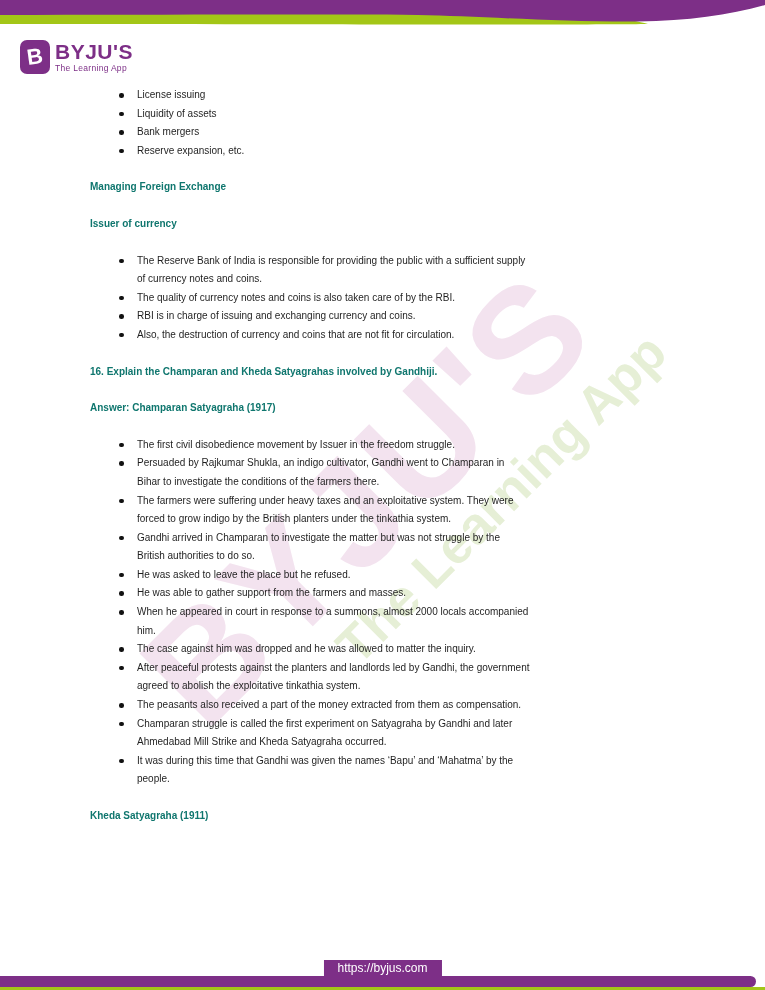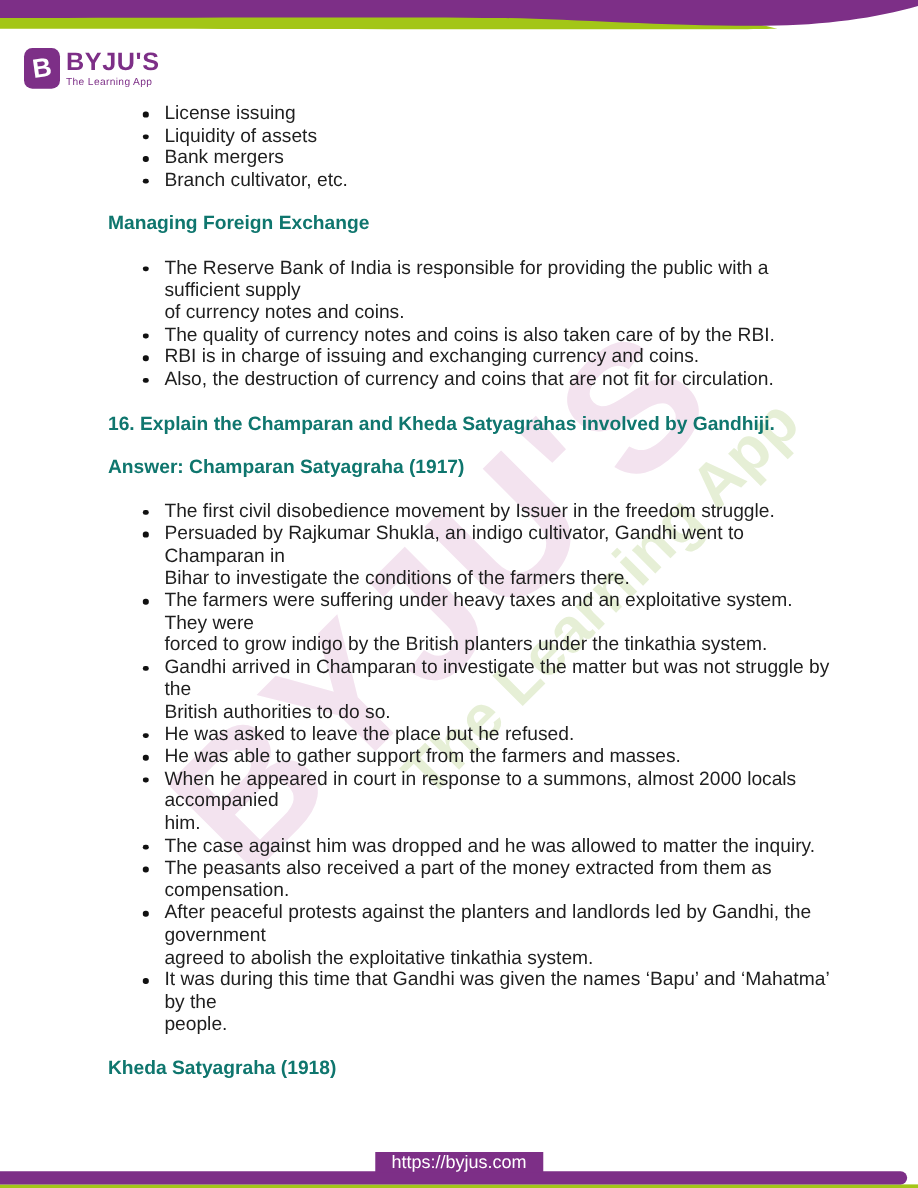--- a/index.html
+++ b/index.html
@@ -33,36 +33,36 @@
   
   .watermark{
     position:absolute;left:50%;top:52%;transform:translate(-50%,-50%) rotate(-45deg);
     z-index:0;text-align:center;pointer-events:none;white-space:nowrap;
   }
   .wm-big{font-size:150px;font-weight:bold;color:var(--wm-purple);line-height:1;letter-spacing:4px;}
   .wm-sub{font-size:52px;font-weight:bold;color:var(--wm-green);line-height:1;margin-top:-6px;margin-left:190px;}
   
   .content{
     position:absolute;left:90px;top:86px;width:604px;z-index:2;
-    font-size:16px;line-height:18.6px;
+    font-size:10px;line-height:18.6px;
   }
   .block{margin:0 0 18px 0;}
   .heading{font-weight:bold;color:#0f766e;}
   ul.bullet-list{list-style:none;margin:0 0 18px 0;padding:0;}
   ul.bullet-list li{
     position:relative;padding-left:47px;white-space:pre-wrap;
   }
   ul.bullet-list li::before{
     content:"";position:absolute;left:29px;top:7px;width:4.5px;height:4.5px;
     background:#111;border-radius:50%;
   }
   
   .footer-badge{
     position:absolute;bottom:13px;left:50%;transform:translateX(-50%);
-    background:var(--purple);color:#fff;font-size:15px;line-height:17px;
+    background:var(--purple);color:#fff;font-size:12px;line-height:17px;
     padding:0 14px;z-index:3;text-decoration:none;
   }
   .footer-bar{
     position:absolute;left:0;right:9px;bottom:3px;height:11px;background:var(--purple);
     border-radius:0 10px 10px 0;z-index:2;
   }
   .footer-green{position:absolute;left:0;right:0;bottom:0;height:3px;background:var(--green);z-index:1;}
 </style>
 </head>
 <body>
@@ -87,23 +87,24 @@
   <div class="watermark">
     <div class="wm-big">BYJU'S</div>
     <div class="wm-sub">The Learning App</div>
   </div>
 
   <div class="content">
       <ul class="bullet-list">
         <li>License issuing</li>
         <li>Liquidity of assets</li>
         <li>Bank mergers</li>
-        <li>Branch cultivator, etc.</li>
+        <li>Reserve expansion, etc.</li>
       </ul>
       <div class="block heading">Managing Foreign Exchange</div>
+      <div class="block heading">Issuer of currency</div>
       <ul class="bullet-list">
         <li>The Reserve Bank of India is responsible for providing the public with a sufficient supply
 of currency notes and coins.</li>
         <li>The quality of currency notes and coins is also taken care of by the RBI.</li>
         <li>RBI is in charge of issuing and exchanging currency and coins.</li>
         <li>Also, the destruction of currency and coins that are not fit for circulation.</li>
       </ul>
       <div class="block heading">16. Explain the Champaran and Kheda Satyagrahas involved by Gandhiji.</div>
       <div class="block heading">Answer: Champaran Satyagraha (1917)</div>
       <ul class="bullet-list">
@@ -112,26 +113,28 @@
 Bihar to investigate the conditions of the farmers there.</li>
         <li>The farmers were suffering under heavy taxes and an exploitative system. They were
 forced to grow indigo by the British planters under the tinkathia system.</li>
         <li>Gandhi arrived in Champaran to investigate the matter but was not struggle by the
 British authorities to do so.</li>
         <li>He was asked to leave the place but he refused.</li>
         <li>He was able to gather support from the farmers and masses.</li>
         <li>When he appeared in court in response to a summons, almost 2000 locals accompanied
 him.</li>
         <li>The case against him was dropped and he was allowed to matter the inquiry.</li>
-        <li>The peasants also received a part of the money extracted from them as compensation.</li>
         <li>After peaceful protests against the planters and landlords led by Gandhi, the government
 agreed to abolish the exploitative tinkathia system.</li>
+        <li>The peasants also received a part of the money extracted from them as compensation.</li>
+        <li>Champaran struggle is called the first experiment on Satyagraha by Gandhi and later
+Ahmedabad Mill Strike and Kheda Satyagraha occurred.</li>
         <li>It was during this time that Gandhi was given the names ‘Bapu’ and ‘Mahatma’ by the
 people.</li>
       </ul>
-      <div class="block heading">Kheda Satyagraha (1918)</div>
+      <div class="block heading">Kheda Satyagraha (1911)</div>
     </div>
 
   <a class="footer-badge" href="#">https://byjus.com</a>
   <div class="footer-bar"></div>
   <div class="footer-green"></div>
 
 </div>
 
 </body></html>

